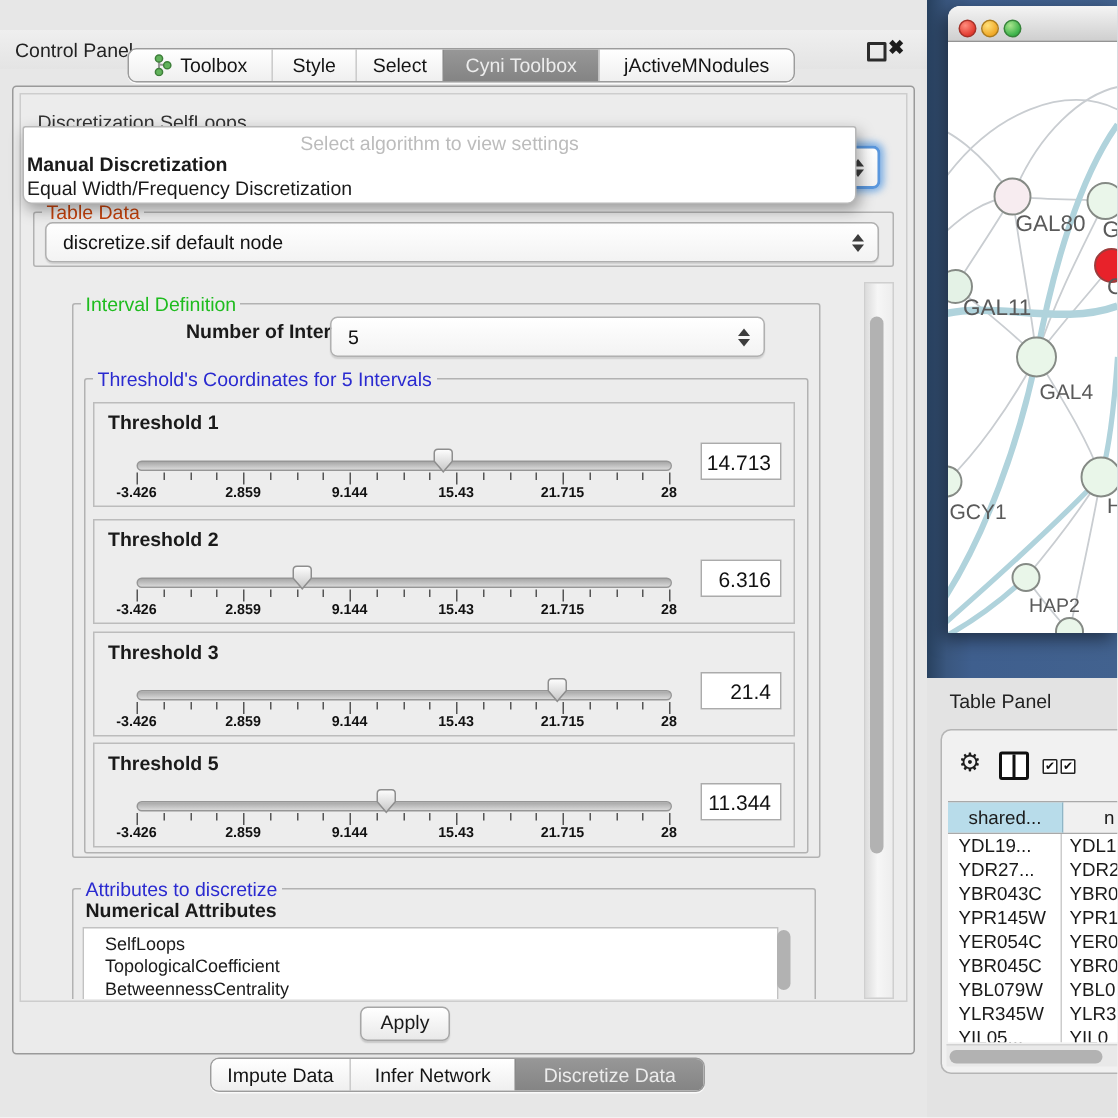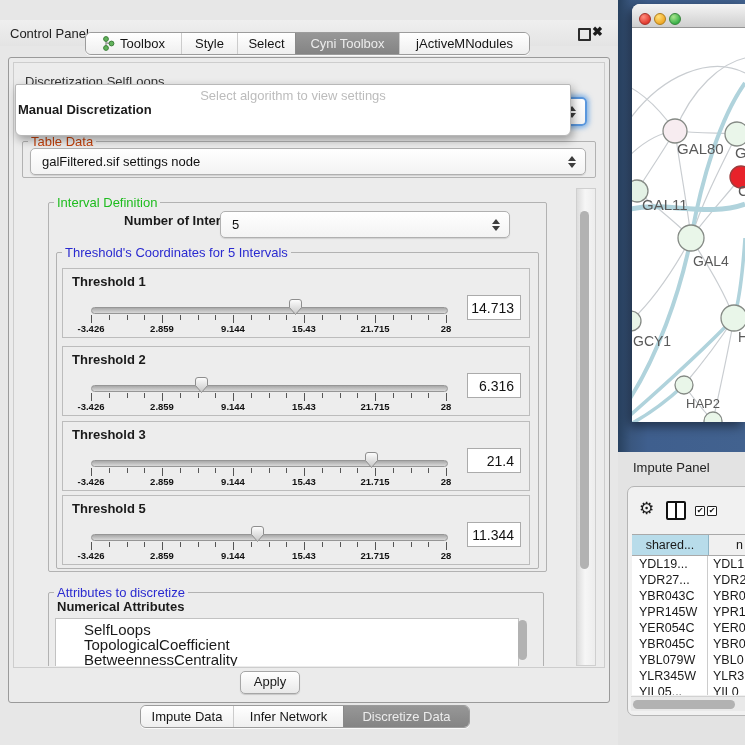--- a/index.html
+++ b/index.html
@@ -67,21 +67,21 @@
   .ticklabel{position:absolute;width:60px;margin-left:-30px;text-align:center;top:54px;
     font-size:9.5px;font-weight:bold;color:#111;}
   .thumb{position:absolute;top:29px;width:15px;height:18px;}
   .val{position:absolute;left:404px;top:26px;width:54px;height:25px;border:1px solid #ababab;background:#fff;
     font-family:"Liberation Sans",sans-serif;font-size:14px;text-align:right;padding:0 6px 0 0;box-sizing:border-box;color:#111;}
 
   #fs-attrs{left:33px;top:399px;width:494px;height:110px;}
   #fs-attrs legend{color:#2a2ad0;}
   #numattr-label{left:42px;top:413px;font-size:13px;font-weight:bold;}
   #attr-list{left:40px;top:432px;width:462px;height:60px;background:#fff;border:1px solid #c2c2c2;overflow:hidden;}
-  .attr-item{height:15px;line-height:15px;font-size:15px;padding-left:14px;margin-left:14px;}
+  .attr-item{height:15px;line-height:15px;font-size:12px;padding-left:14px;}
   #attr-thumb{left:503px;top:434px;width:9px;height:40px;}
 
   #apply-btn{left:240px;top:671px;width:58px;height:21px;background:linear-gradient(#ffffff,#e9e9e9);
     border:1px solid #a6a6a6;border-radius:5px;font-size:13px;text-align:center;line-height:19px;
     box-shadow:0 1px 1px rgba(0,0,0,.15);}
 
   
   #popup{left:15px;top:84px;width:554px;height:50px;background:#fff;border:1px solid #b8b8b8;
     border-radius:2px 2px 6px 6px;box-shadow:2px 4px 10px rgba(0,0,0,.35);z-index:50;}
   #popup .hint{position:absolute;left:0;right:0;top:3px;text-align:center;color:#bcbcbc;font-size:13px;}
@@ -174,21 +174,21 @@
 
   <div class="abs" id="algo-label">Discretization SelfLoops</div>
   <div class="abs combo" id="algo-combo">
     <span class="updown"></span>
   </div>
 
   <fieldset id="fs-tabledata">
     <legend>Table Data</legend>
   </fieldset>
   <div class="abs combo" id="tabledata-combo">
-    <span class="cv">galFiltered.sif settings node</span>
+    <span class="cv">discretize.sif default node</span>
     <span class="updown"></span>
   </div>
 
   <div class="abs" id="viewport">
 
     <fieldset id="fs-interval">
       <legend>Interval Definition</legend>
     </fieldset>
     <div class="abs" id="num-label">Number of Intervals</div>
     <div class="abs combo" id="num-combo">
@@ -367,20 +367,21 @@
         <span>Infer Network</span>
       </div>
     <div class="tab active" style="width:125px">
         <span>Discretize Data</span>
       </div>
   </div>
 
   <div class="abs" id="popup">
     <div class="hint">Select algorithm to view settings</div>
     <div class="popup-item" style="top:17px;font-weight:bold">Manual Discretization</div>
+    <div class="popup-item" style="top:33px">Equal Width/Frequency Discretization</div>
   </div>
 
   <div class="abs" id="desktop"></div>
   <div class="abs" id="net-window">
     <div id="net-titlebar">
       <span class="light" id="light-red"></span>
       <span class="light" id="light-yellow"></span>
       <span class="light" id="light-green"></span>
     </div>
     <svg id="net-canvas" width="113" height="394" viewBox="0 0 113 394">
@@ -425,21 +426,21 @@
         <text x="106" y="168" font-size="15">C</text>
         <text x="61" y="238" font-size="14">GAL4</text>
         <text x="1" y="318" font-size="14">GCY1</text>
         <text x="106" y="314" font-size="14">H</text>
         <text x="54" y="380" font-size="13">HAP2</text>
       </g>
     </svg>
   </div>
 
   <div class="abs" id="table-section">
-    <div id="tp-title">Impute Panel</div>
+    <div id="tp-title">Table Panel</div>
     <div id="tp-box">
       <div id="gear-icon">⚙</div>
       <div id="split-icon"></div>
       <div class="cb-icon" id="cb1">✔</div>
       <div class="cb-icon" id="cb2">✔</div>
       <div id="tp-table">
         <div class="tp-hrow">
           <div class="tp-hcell1">shared...</div>
           <div class="tp-hcell2">n</div>
         </div>

